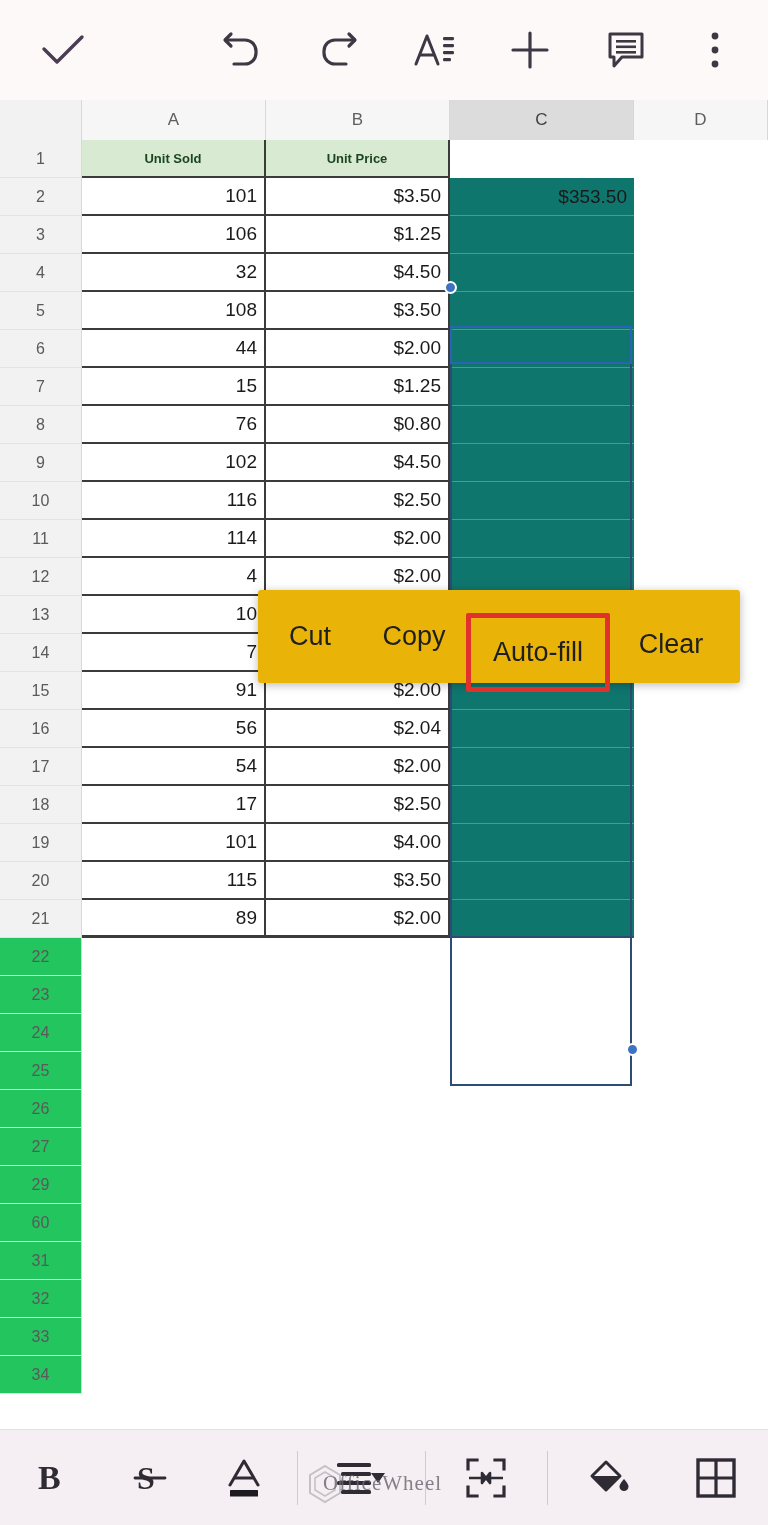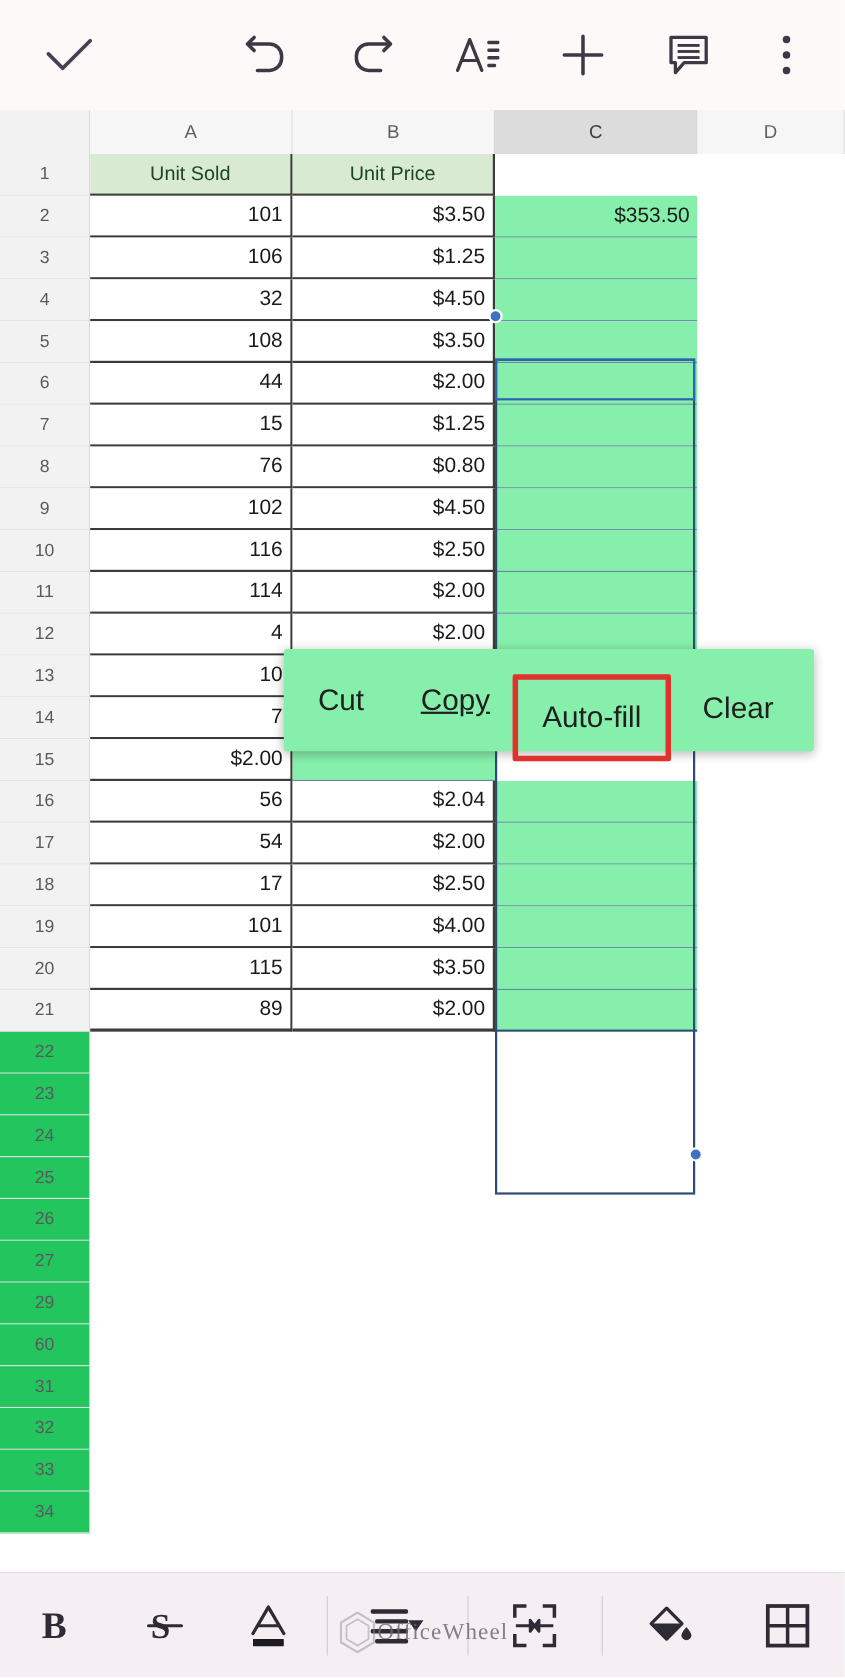--- a/index.html
+++ b/index.html
@@ -85,31 +85,31 @@
   }
   .cell {
     display: flex; align-items: center;
     justify-content: flex-end;
     padding-right: 7px;
     font-size: 19px; color: #1a1a1a;
     background: #ffffff;
   }
   .cA { width: 184px; border-right: 2px solid #3b3b3b; border-bottom: 2px solid #3b3b3b; }
   .cB { width: 184px; border-right: 2px solid #3b3b3b; border-bottom: 2px solid #3b3b3b; }
-  .cC { width: 184px; border-bottom: 1px solid #6d86a8; background: #86efac; }
+  .cC { width: 184px; border-bottom: 1px solid #6d86a8; background: #0f766e; }
   .cD { width: 134px; background: #ffffff; }
 
   
   .row.headrow .cell {
     background: #d9ead3;
     justify-content: center;
     padding-right: 0;
-    font-weight: normal;
+    font-weight: bold;
     color: #1c4620;
-    font-size: 18px;
+    font-size: 13px;
     border-bottom: 2px solid #3b3b3b;
   }
   .row.headrow .cA { border-right: 2px solid #3b3b3b; }
   .row.headrow .cB { border-right: 2px solid #3b3b3b; }
   .row.headrow .cC { border-right: 2px solid #3b3b3b; border-bottom: 2px solid #2d4c74; }
   .row.headrow .cD { background: #ffffff; border: none; }
 
   
   .row.emptyrow .cell {
     background: #ffffff;
@@ -147,35 +147,35 @@
     pointer-events: none;
   }
   .handle-tl { left: 444px; top: 181px; }
   .handle-br { left: 626px; top: 943px; }
 
   
   .ctx-menu {
     position: absolute;
     left: 258px; top: 590px;
     width: 482px; height: 93px;
-    background: #86efac;
+    background: #eab308;
     border-radius: 3px;
     box-shadow: 0 2px 10px rgba(0,0,0,0.28);
     display: flex; align-items: center;
     z-index: 40;
   }
   .ctx-item {
     display: flex; align-items: center; justify-content: center;
     height: 93px;
     font-size: 27px;
     color: #1f1f1f;
     position: relative;
   }
   .ctx-cut   { width: 104px; }
-  .ctx-copy  { width: 104px; text-decoration: underline; }
+  .ctx-copy  { width: 104px; }
   .ctx-auto  { width: 144px; margin-top: 32px; }
   .ctx-clear { width: 122px; margin-top: 16px; }
   .ctx-auto.marked {
     border: 5px solid #e0312d;
     height: 79px;
     border-radius: 2px;
   }
 
   
   .bottom-toolbar {
@@ -207,21 +207,21 @@
     display: flex; align-items: center;
     z-index: 60;
     pointer-events: none;
   }
   .wm-text {
     font-family: "Liberation Serif", serif;
     font-size: 21px;
     letter-spacing: 1px;
     color: #6b6670;
     opacity: 0.82;
-    margin-left: 38px;
+    margin-left: 18px;
   }
   .wm-hex { opacity: 0.45; }
 </style>
 </head>
 <body>
 
 <div id="app">
 
   <div class="top-toolbar">
 
@@ -402,20 +402,21 @@
           </div>
           <div class="row">
             <div class="rowhead">14</div>
             <div class="cell cA">7</div>
             <div class="cell cB"></div>
             <div class="cell cC"></div>
             <div class="cell cD"></div>
           </div>
           <div class="row">
             <div class="rowhead">15</div>
+            <div class="cell cA">91</div>
             <div class="cell cB">$2.00</div>
             <div class="cell cC"></div>
             <div class="cell cD"></div>
           </div>
           <div class="row">
             <div class="rowhead">16</div>
             <div class="cell cA">56</div>
             <div class="cell cB">$2.04</div>
             <div class="cell cC"></div>
             <div class="cell cD"></div>

